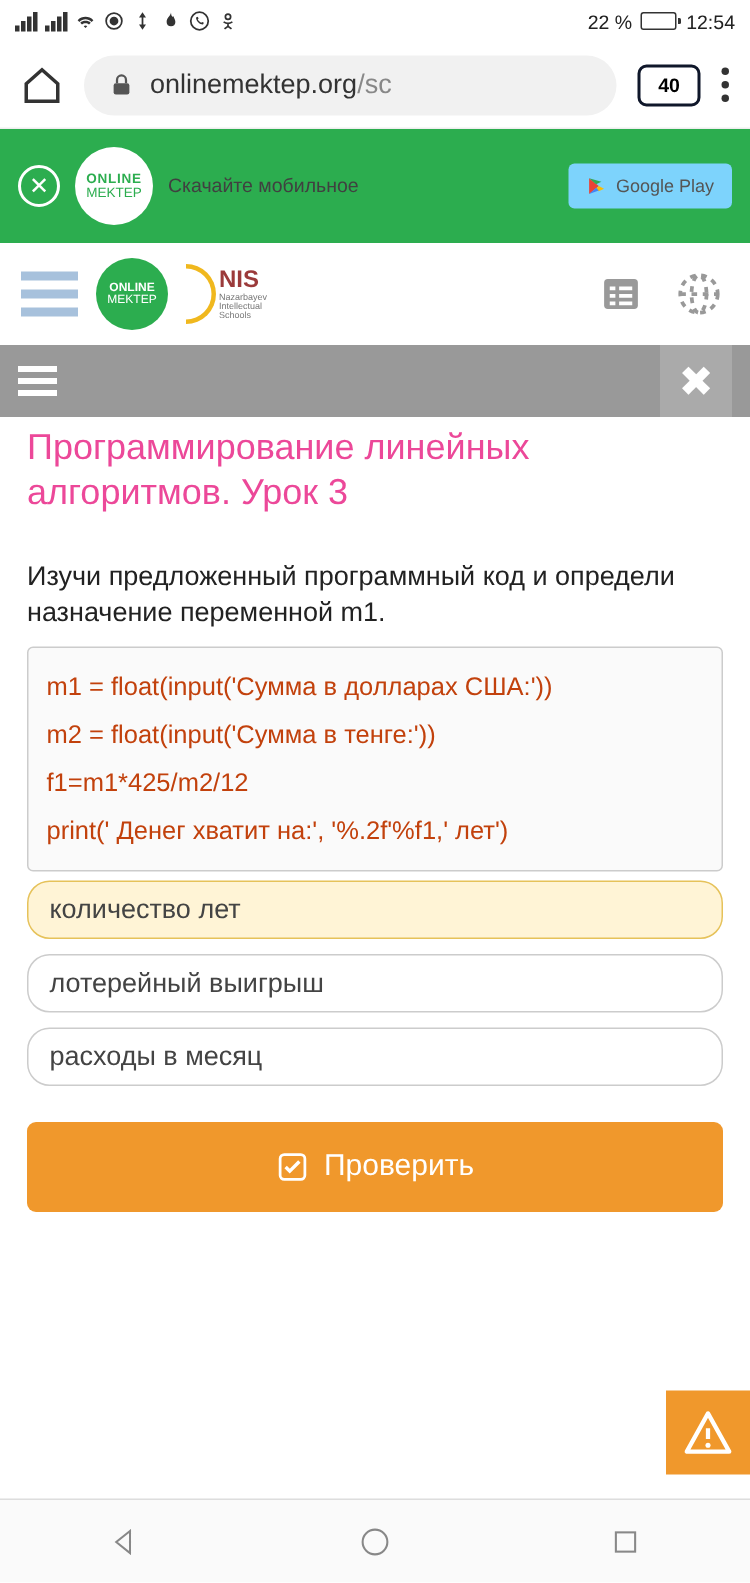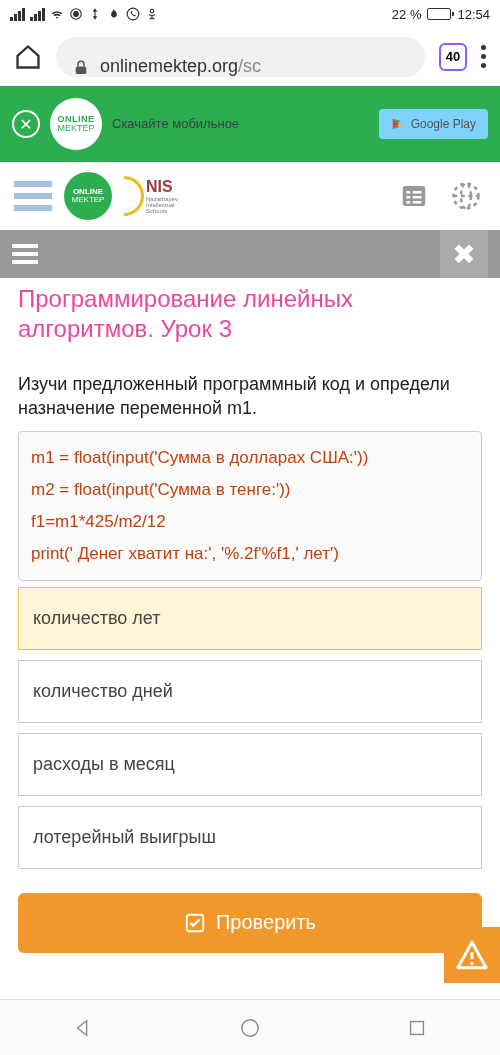--- a/index.html
+++ b/index.html
@@ -13,24 +13,24 @@
   .bar { width: 3px; background: #333; }
   .b1{height:4px}.b2{height:7px}.b3{height:10px}.b4{height:13px}
   .mini-icon { width: 14px; height: 14px; }
   .battery-wrap { display: flex; align-items: center; gap: 2px; }
   .battery { width: 24px; height: 12px; border: 1.5px solid #333; border-radius: 2px; position: relative; }
   .battery::after { content:''; position:absolute; right:-4px; top:3px; width:2px; height:4px; background:#333; border-radius:0 1px 1px 0;}
   .battery-fill { height:100%; width:22%; background:#333; }
 
   
   .browser-bar { height: 58px; display: flex; align-items: center; padding: 0 14px; gap: 14px; border-bottom: 1px solid #eee; }
-  .url-pill { flex: 1; height: 40px; background: #f1f1f1; border-radius: 20px; display: flex; align-items: flex-end; padding: 0 16px; gap: 10px; font-size: 18px; color: #333; }
+  .url-pill { flex: 1; height: 40px; background: #f1f1f1; border-radius: 20px; display: flex; align-items: center; padding: 0 16px; gap: 10px; font-size: 18px; color: #333; }
   .url-text { white-space: nowrap; overflow: hidden; }
   .url-fade { color: #888; }
-  .tab-badge { width: 28px; height: 28px; border: 2px solid #8b5cf6; border-radius: 6px; display: flex; align-items: center; justify-content: center; font-size: 13px; font-weight: 600; }
+  .tab-badge { width: 42px; height: 28px; border: 2px solid #0f172a; border-radius: 6px; display: flex; align-items: center; justify-content: center; font-size: 13px; font-weight: 600; }
   .kebab { display: flex; flex-direction: column; gap: 4px; }
   .kebab span { width: 5px; height: 5px; background: #333; border-radius: 50%; }
 
   
   .green-banner { background: #2cad4f; height: 76px; display: flex; align-items: center; padding: 0 12px; gap: 10px; }
   .close-circ { width: 28px; height: 28px; border: 2px solid #fff; border-radius: 50%; color:#fff; display:flex; align-items:center; justify-content:center; font-size:16px;}
   .om-circle { width: 52px; height: 52px; background:#fff; border-radius:50%; display:flex; align-items:center; justify-content:center; flex-direction:column; }
   .om-circle .t1{font-size:9px; color:#2cad4f; font-weight:700; letter-spacing:0.5px; line-height:1;}
   .om-circle .t2{font-size:9px; color:#2cad4f; font-weight:400; line-height:1;}
   .banner-text { color:#404040; font-size:13px; line-height:1.3; flex:1;}
@@ -58,21 +58,21 @@
   .hamburger-sm { width:26px; height:20px; display:flex; flex-direction:column; justify-content:space-between;}
   .hamburger-sm span{height:4px; background:#fff;}
   .sub-close { margin-left:auto; width:48px; height:48px; background:#aaa; display:flex; align-items:center; justify-content:center; color:#fff; font-size:28px;}
 
   
   .content { padding: 6px 18px 0; }
   .lesson-title { font-size: 24px; font-weight: 400; color: #ec4899; line-height:1.25; margin-bottom: 28px; }
   .question-text { font-size: 18px; font-weight: 400; color: #222; line-height:1.35; margin-bottom: 10px;}
   .code-box { border:1px solid #ccc; border-radius:4px; padding:10px 12px; background:#fafafa; margin-bottom:6px;}
   .code-line { font-size:17px; color:#c2410c; padding:6px 0; }
-  .answer { border:1px solid #ccc; border-radius:0; padding:20px 14px; font-size:18px; color:#444; margin-bottom:10px; background:#fff;}
+  .answer { border:1px solid #ccc; border-radius:15px; padding:8px 14px; font-size:18px; color:#444; margin-bottom:10px; background:#fff;}
   .answer.selected { background:#fff4d6; border-color:#e6c25a;}
   .check-btn { margin: 24px 0 0; background:#f0982c; color:#fff; height:60px; border-radius:6px; display:flex; align-items:center; justify-content:center; gap:10px; font-size:20px;}
   .warn-triangle { position:absolute; right:0; bottom:72px; width:56px; height:56px; background:#f0982c; display:flex; align-items:center; justify-content:center;}
 
   
   .nav-bar { position:absolute; bottom:0; left:0; right:0; height:56px; border-top:1px solid #ddd; display:flex; align-items:center; justify-content:space-around; background:#fafafa;}
   .nav-icon { width:22px; height:22px; }
 
   svg { display:block; }
 </style>
@@ -219,23 +219,22 @@
   <div class="question-text">Изучи предложенный программный код и определи назначение переменной m1.</div>
 
   <div class="code-box">
     <div class="code-line">m1 = float(input('Сумма в долларах США:'))</div>
     <div class="code-line">m2 = float(input('Сумма в тенге:'))</div>
     <div class="code-line">f1=m1*425/m2/12</div>
     <div class="code-line">print(' Денег хватит на:', '%.2f'%f1,' лет')</div>
   </div>
 
   <div class="answer selected">количество лет</div>
-  <div class="answer">количество дней</div>
+  <div class="answer">лотерейный выигрыш</div>
   <div class="answer">расходы в месяц</div>
-  <div class="answer">лотерейный выигрыш</div>
 
   <div class="check-btn">
     <svg width="22" height="22" viewBox="0 0 24 24">
         <rect x="3" y="3" width="18" height="18" rx="3" fill="none" stroke="#fff" stroke-width="2"></rect>
         <path d="M7 12l3 3 7-7" fill="none" stroke="#fff" stroke-width="2.5"></path>
       </svg>
     <span>Проверить</span>
   </div>
 </div>
 

